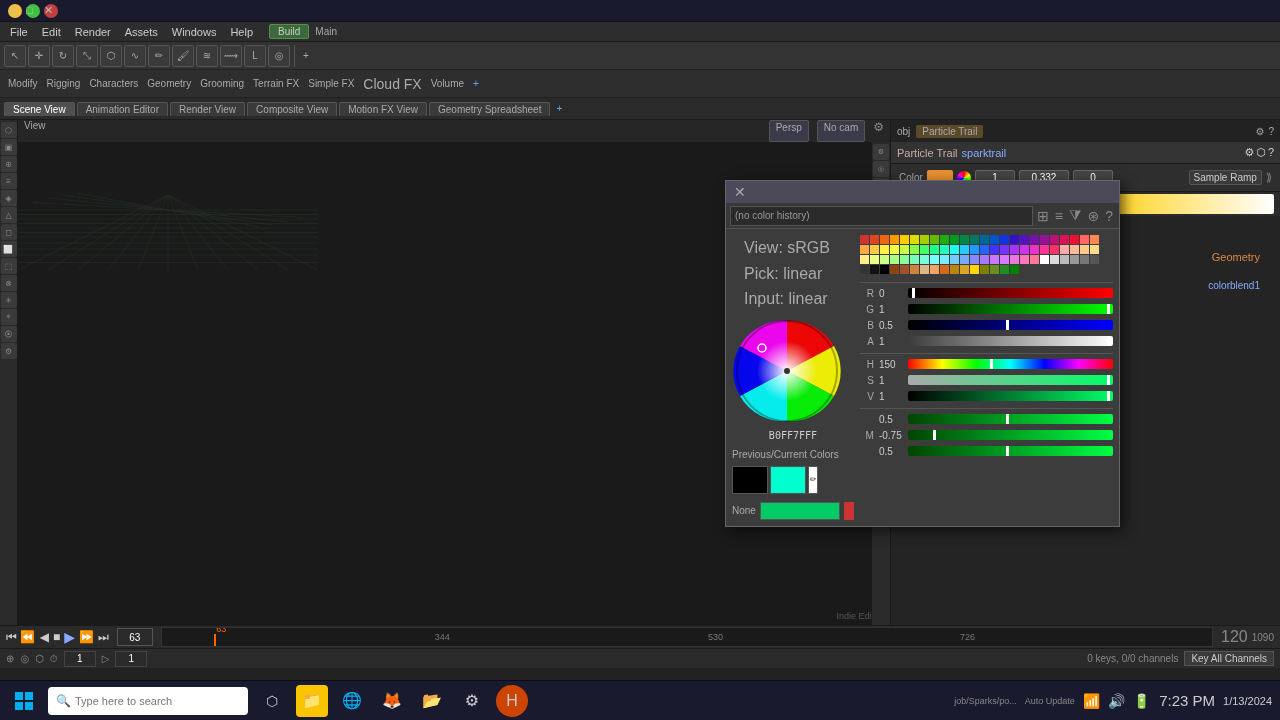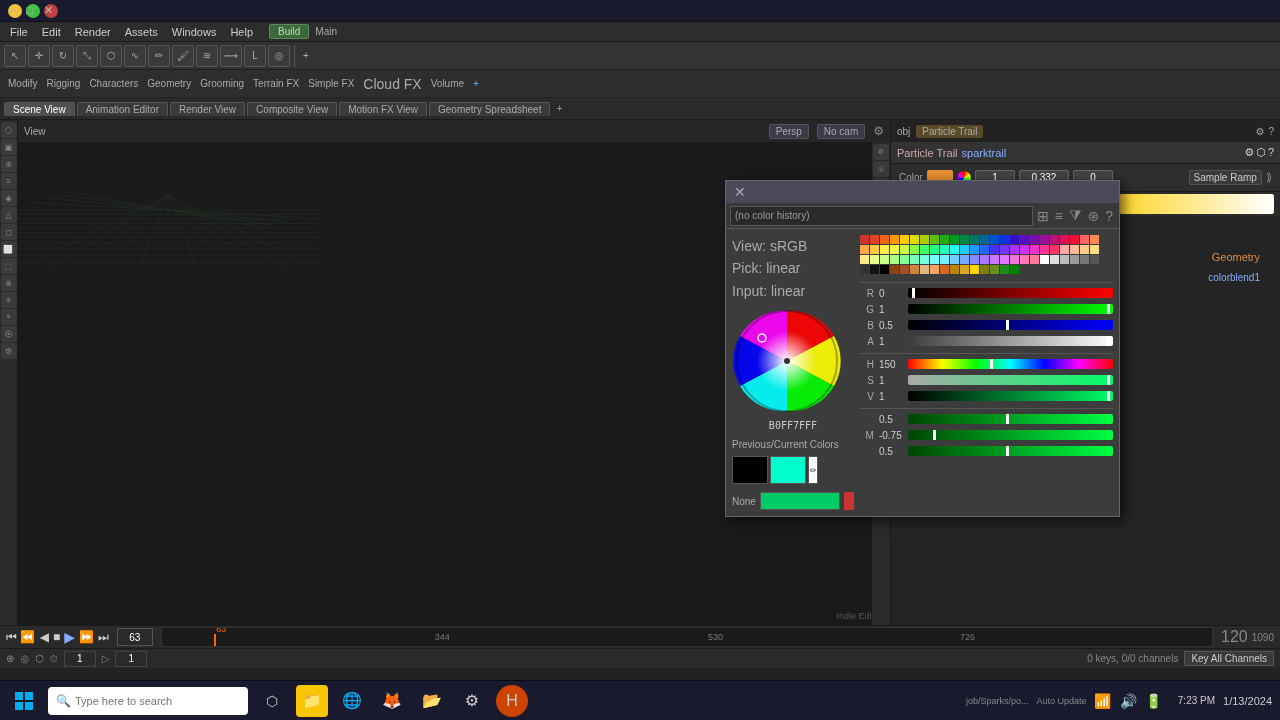--- a/index.html
+++ b/index.html
@@ -156,21 +156,20 @@
       position: relative;
       overflow: hidden;
     }
 
     #viewport-header {
       position: absolute;
       top: 0; left: 0; right: 0;
       height: 22px;
       background: rgba(40,40,40,0.9);
       display: flex;
-      align-items: center;
       padding: 0 6px;
       font-size: 10px;
       color: #aaa;
       gap: 8px;
       z-index: 10;
     }
 
     
     #grid-canvas {
       position: absolute;
@@ -324,23 +323,24 @@
       gap: 6px;
     }
 
     #ce-left {
       display: flex;
       flex-direction: column;
       gap: 4px;
     }
 
     #ce-info {
-      font-size: 14px;
+      font-size: 16px;
       color: #aaa;
       line-height: 1.6;
+      margin-left: 12px;
     }
 
     #color-wheel-container {
       position: relative;
       width: 110px;
       height: 110px;
     }
 
     #ce-hex {
       font-size: 10px;
@@ -779,21 +779,21 @@
             <div style="position:absolute; bottom:-6px; right:8px; width:8px; height:8px; background:#444; border-radius:50%; border:1px solid #666;"></div>
           </div>
           <div style="font-size:9px; color:#8af; margin-top:8px;">Out_Sparks</div>
         </div>
 
         <div style="position:absolute; left:160px; top:35px; font-size:10px; color:#ccc;">Particle Trail</div>
         <div style="position:absolute; left:160px; top:48px; font-size:10px; color:#8af;">sparktrail</div>
         <div style="position:absolute; left:160px; top:155px; font-size:10px; color:#ccc;">Null</div>
         <div style="position:absolute; left:160px; top:168px; font-size:10px; color:#8af;">Out_Sparks</div>
         <div style="position:absolute; right:20px; top:35px; font-size:11px; color:#dd8844;">Geometry</div>
-        <div style="position:absolute; right:20px; top:56px; font-size:10px; color:#8af;">colorblend1</div>
+        <div style="position:absolute; right:20px; top:64px; font-size:10px; color:#8af;">colorblend1</div>
       </div>
     </div>
   </div>
 
   <div id="timeline">
     <div id="timeline-controls">
 
       <span style="cursor:pointer; font-size:12px;">⏮</span>
       <span style="cursor:pointer; font-size:12px;">⏪</span>
       <span style="cursor:pointer; font-size:12px;">◀</span>
@@ -1099,16 +1099,16 @@
   <div class="taskbar-icon" style="background:transparent;">🦊</div>
   <div class="taskbar-icon" style="background:transparent;">📂</div>
   <div class="taskbar-icon" style="background:transparent;">⚙</div>
   <div class="taskbar-icon" style="background:#cc4400; border-radius:50%;">H</div>
   <div id="taskbar-right">
     <span style="font-size:9px; color:#888;">job/Sparks/po...</span>
     <span style="font-size:9px; color:#888;">Auto Update</span>
     <span style="font-size:14px;">📶</span>
     <span style="font-size:14px;">🔊</span>
     <span style="font-size:14px;">🔋</span>
-    <span style="font-size:10px;margin-left:7px;">7:23 PM</span>
+    <span style="font-size:15px;">7:23 PM</span>
     <span style="font-size:11px;">1/13/2024</span>
   </div>
 </div>
 
 </body></html>

